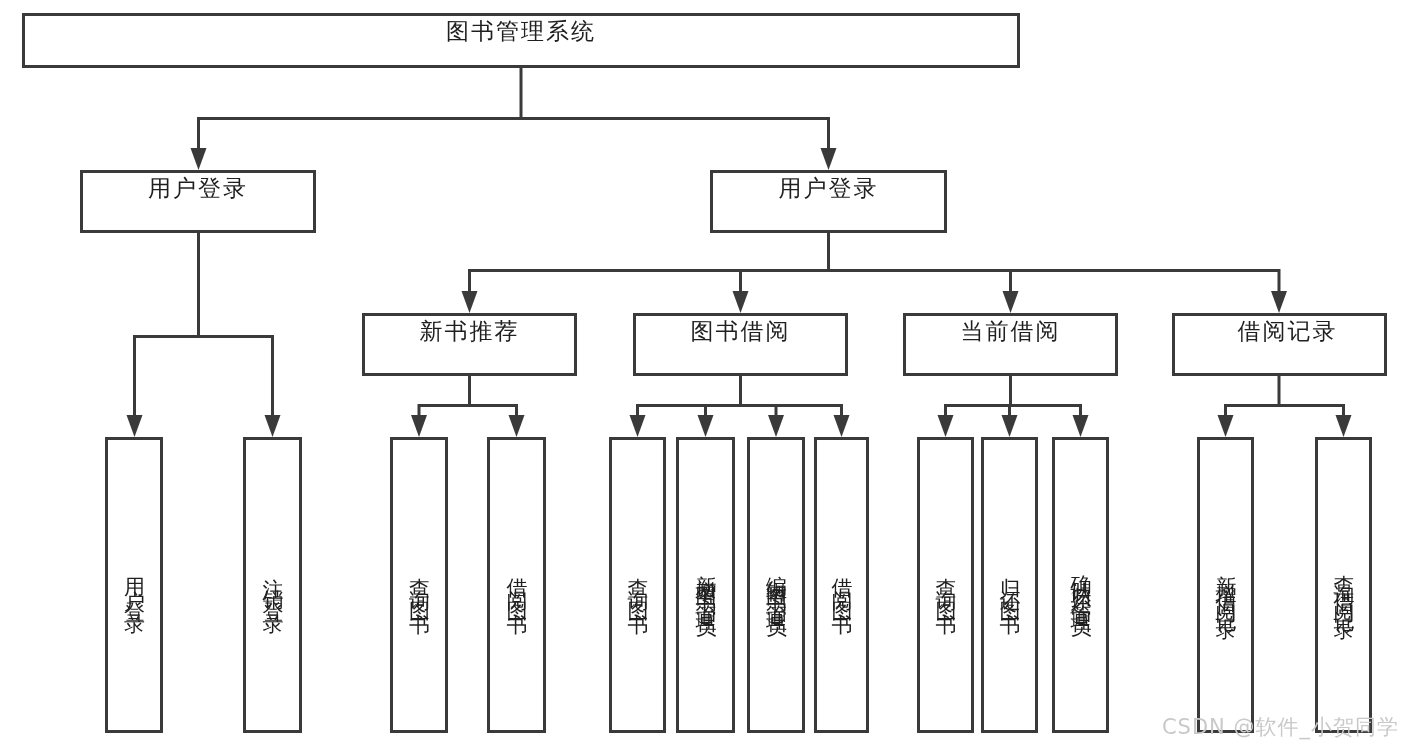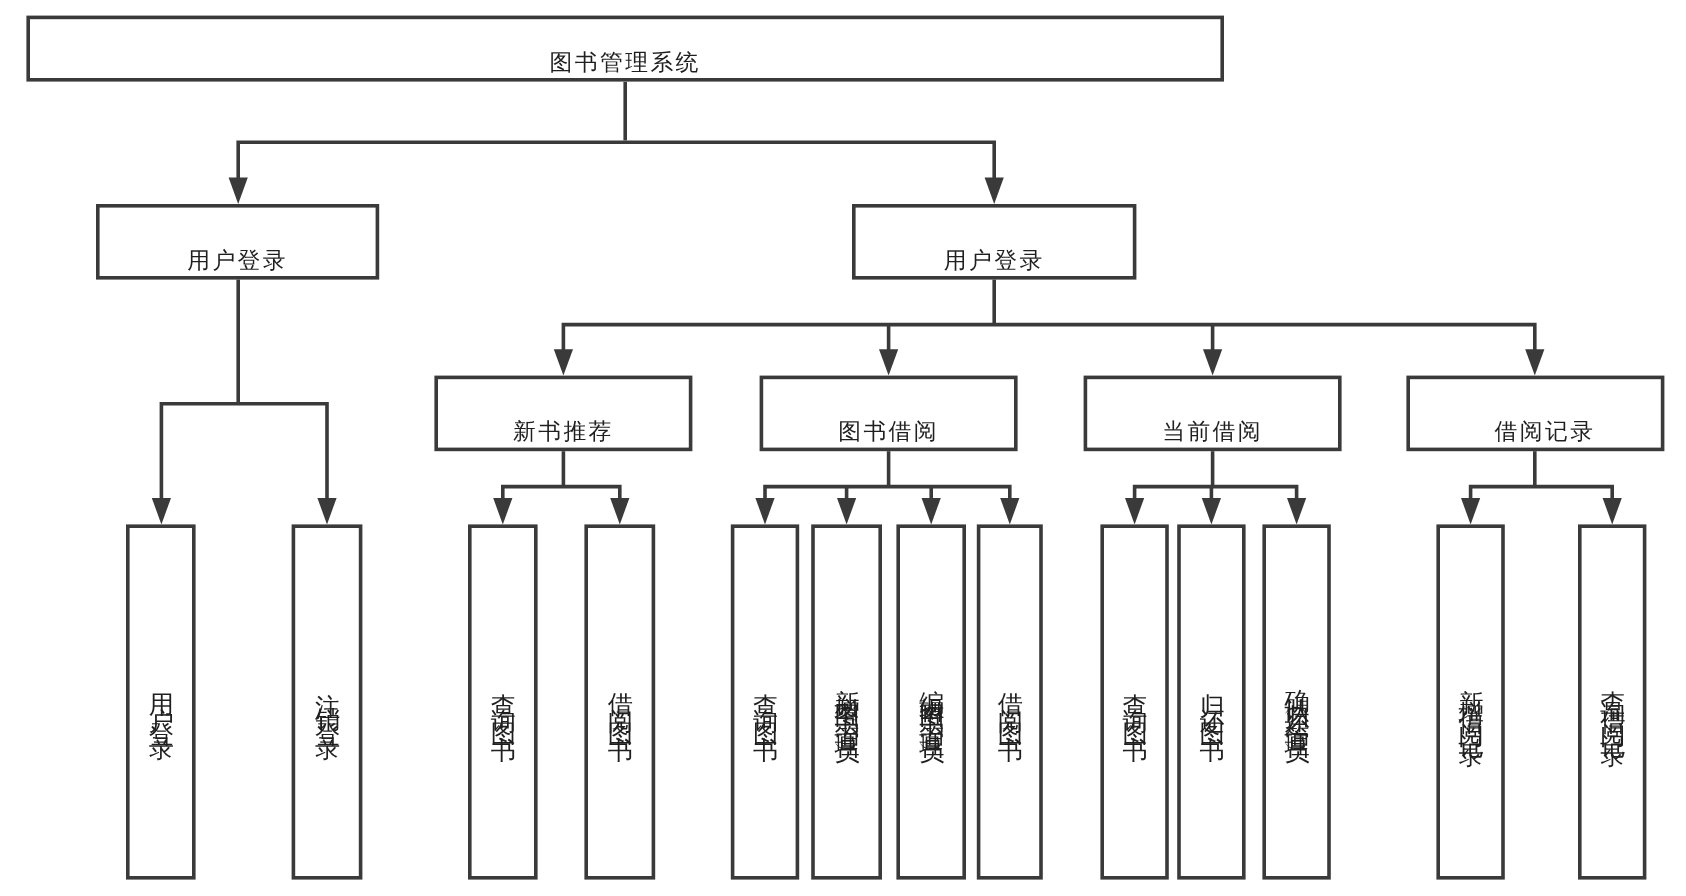--- a/index.html
+++ b/index.html
@@ -18,22 +18,22 @@
     color:var(--text);
   }
   .connectors{position:absolute;left:0;top:0;z-index:1;}
   .connectors path.l{fill:none;stroke:var(--line);stroke-width:3;stroke-linecap:butt;stroke-linejoin:miter;}
   .connectors path.a{fill:var(--line);stroke:none;}
   .node{
     position:absolute;z-index:2;
     box-sizing:border-box;
     border:3px solid var(--line);
     background:var(--bg);
-    display:flex;align-items:flex-end;justify-content:center;
-    font-size:19px;letter-spacing:2px;
+    display:flex;align-items:flex-start;justify-content:center;
+    font-size:23px;letter-spacing:2px;
     white-space:nowrap;
   }
   .leaf{
     position:absolute;z-index:2;
     box-sizing:border-box;
     border:3px solid var(--line);
     background:var(--bg);
     top:437px;height:296px;
     display:flex;align-items:center;justify-content:center;
     font-size:21px;
@@ -169,14 +169,15 @@
     <span class="vtxt tight">确认归还（管理员）</span>
   </div>
 
   <div class="leaf" style="left:1197px;width:57px;">
     <span class="vtxt" style="letter-spacing:9px;">新增借阅记录</span>
   </div>
   <div class="leaf" style="left:1315px;width:57px;">
     <span class="vtxt" style="letter-spacing:9px;">查询借阅记录</span>
   </div>
 
+  <div class="watermark">CSDN @软件_小贺同学</div>
 
 </div>
 
 </body></html>

